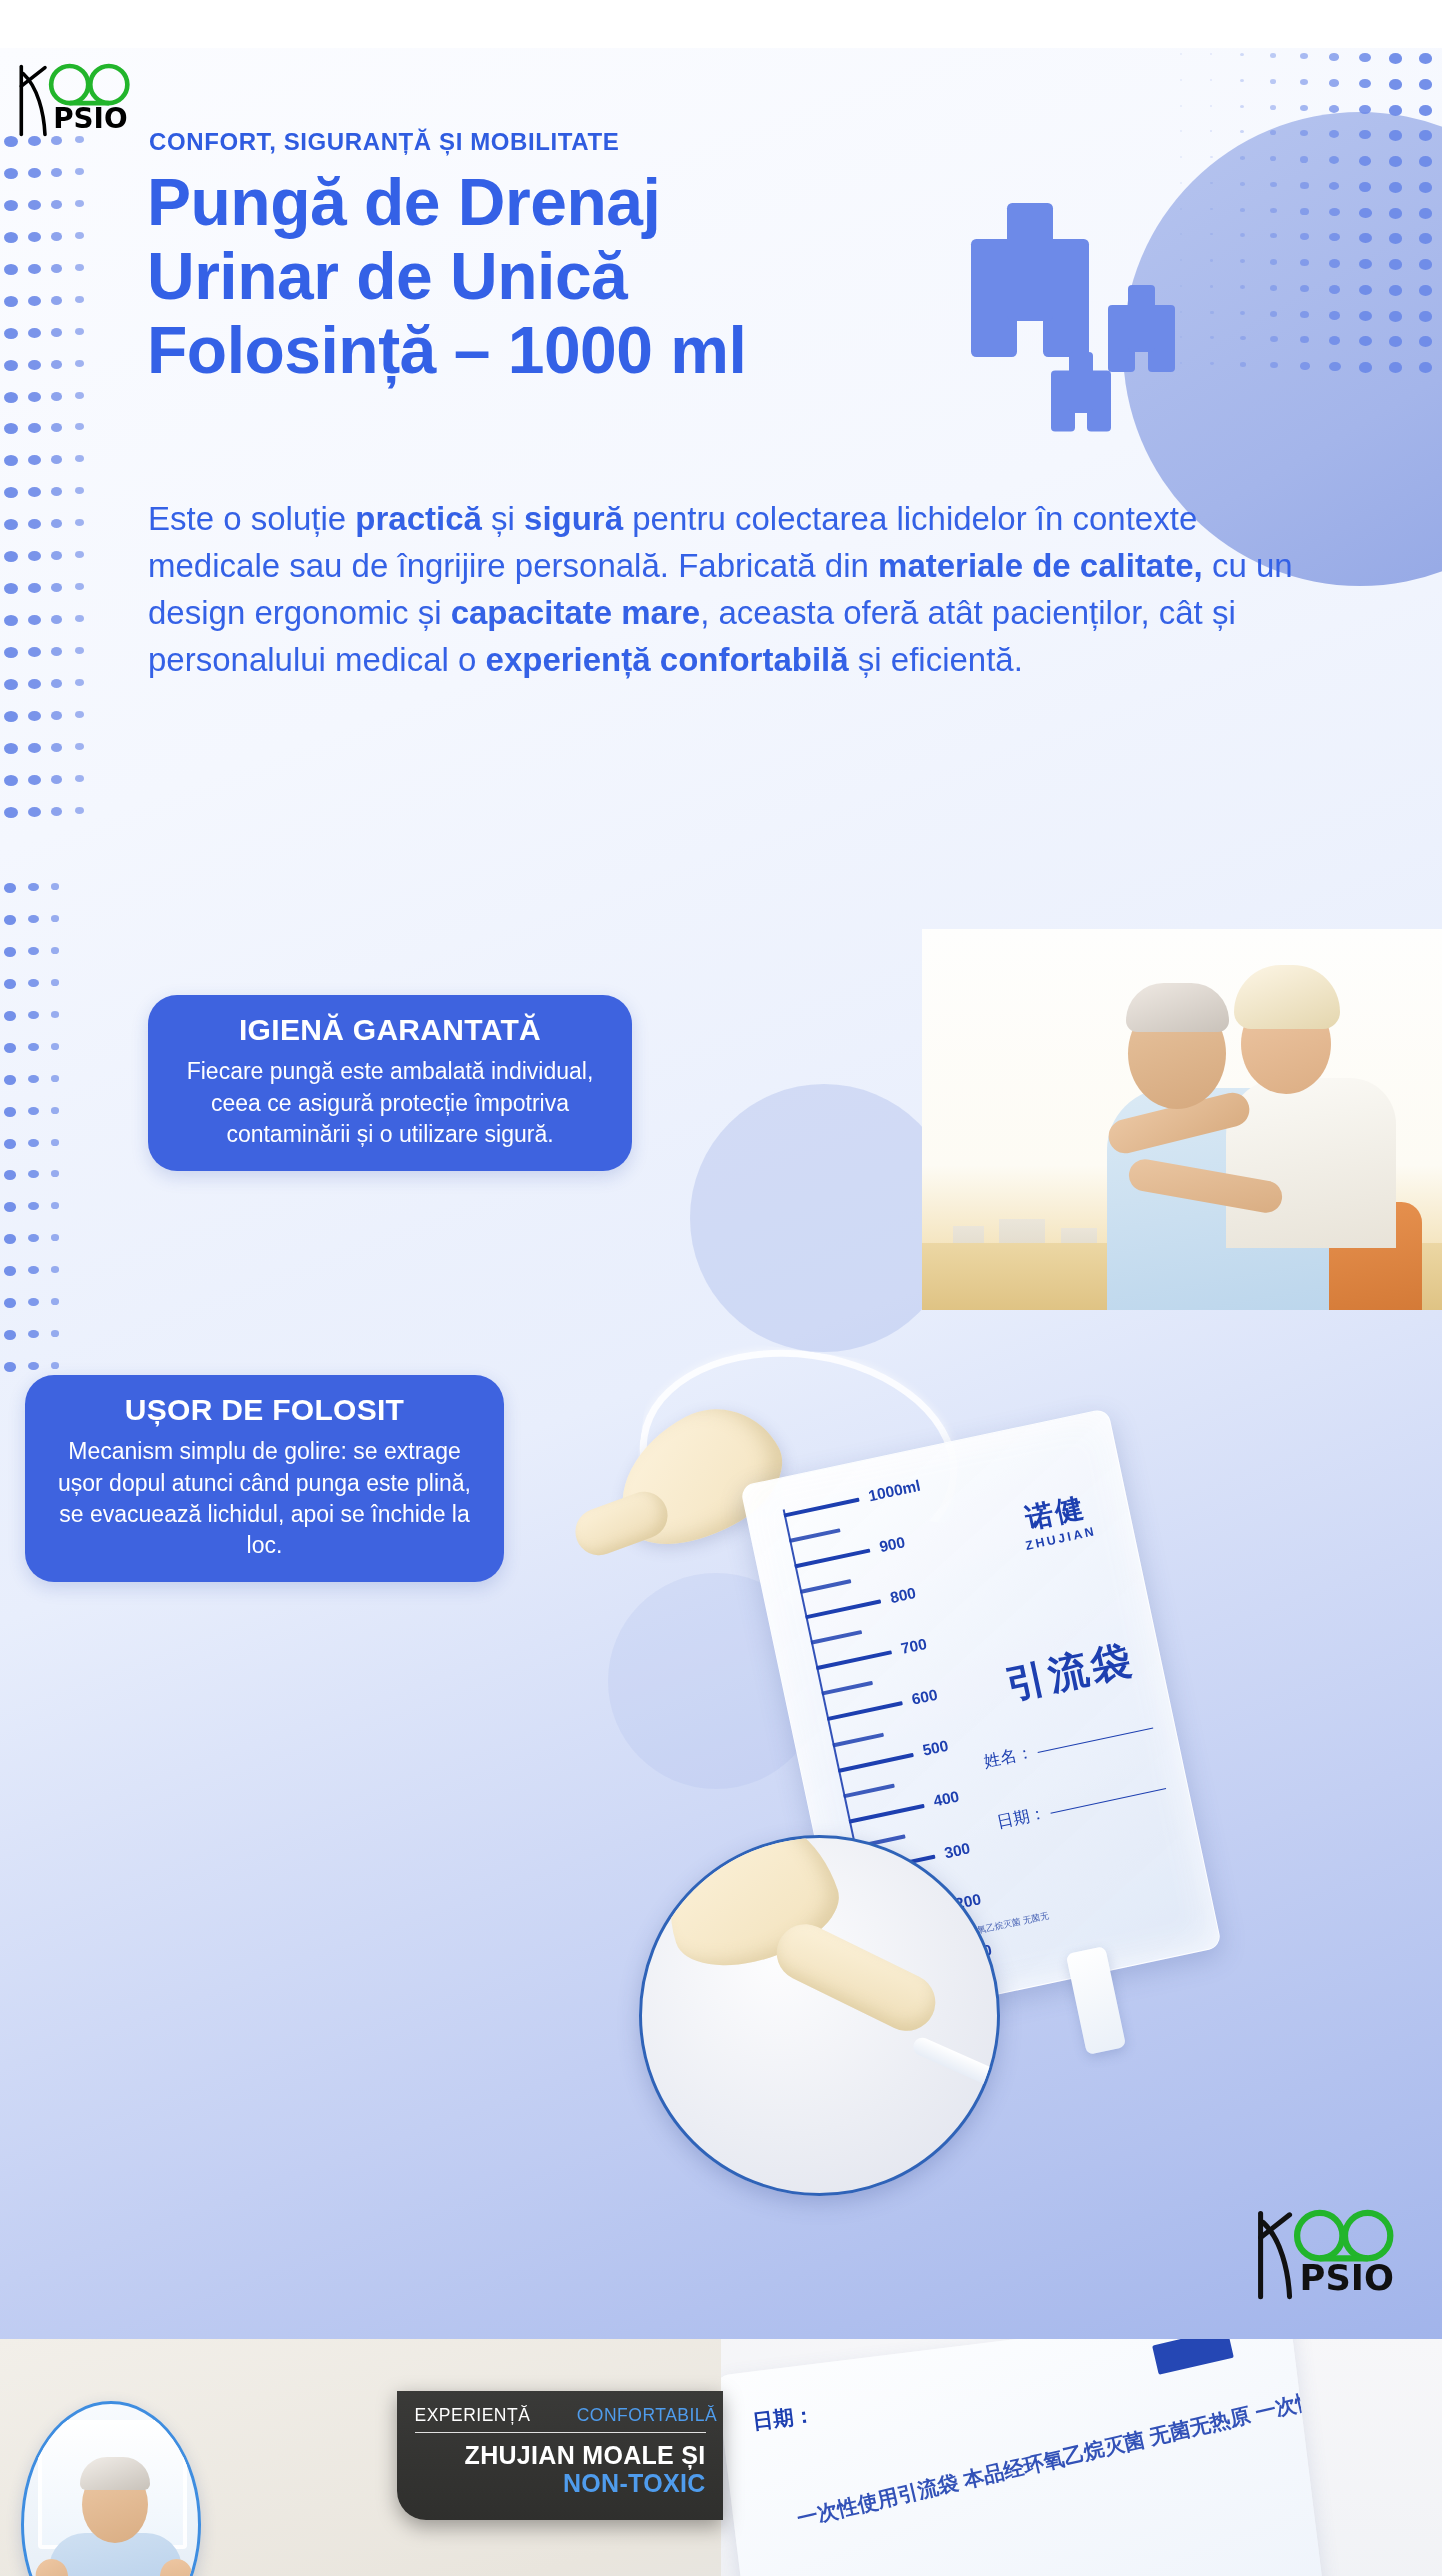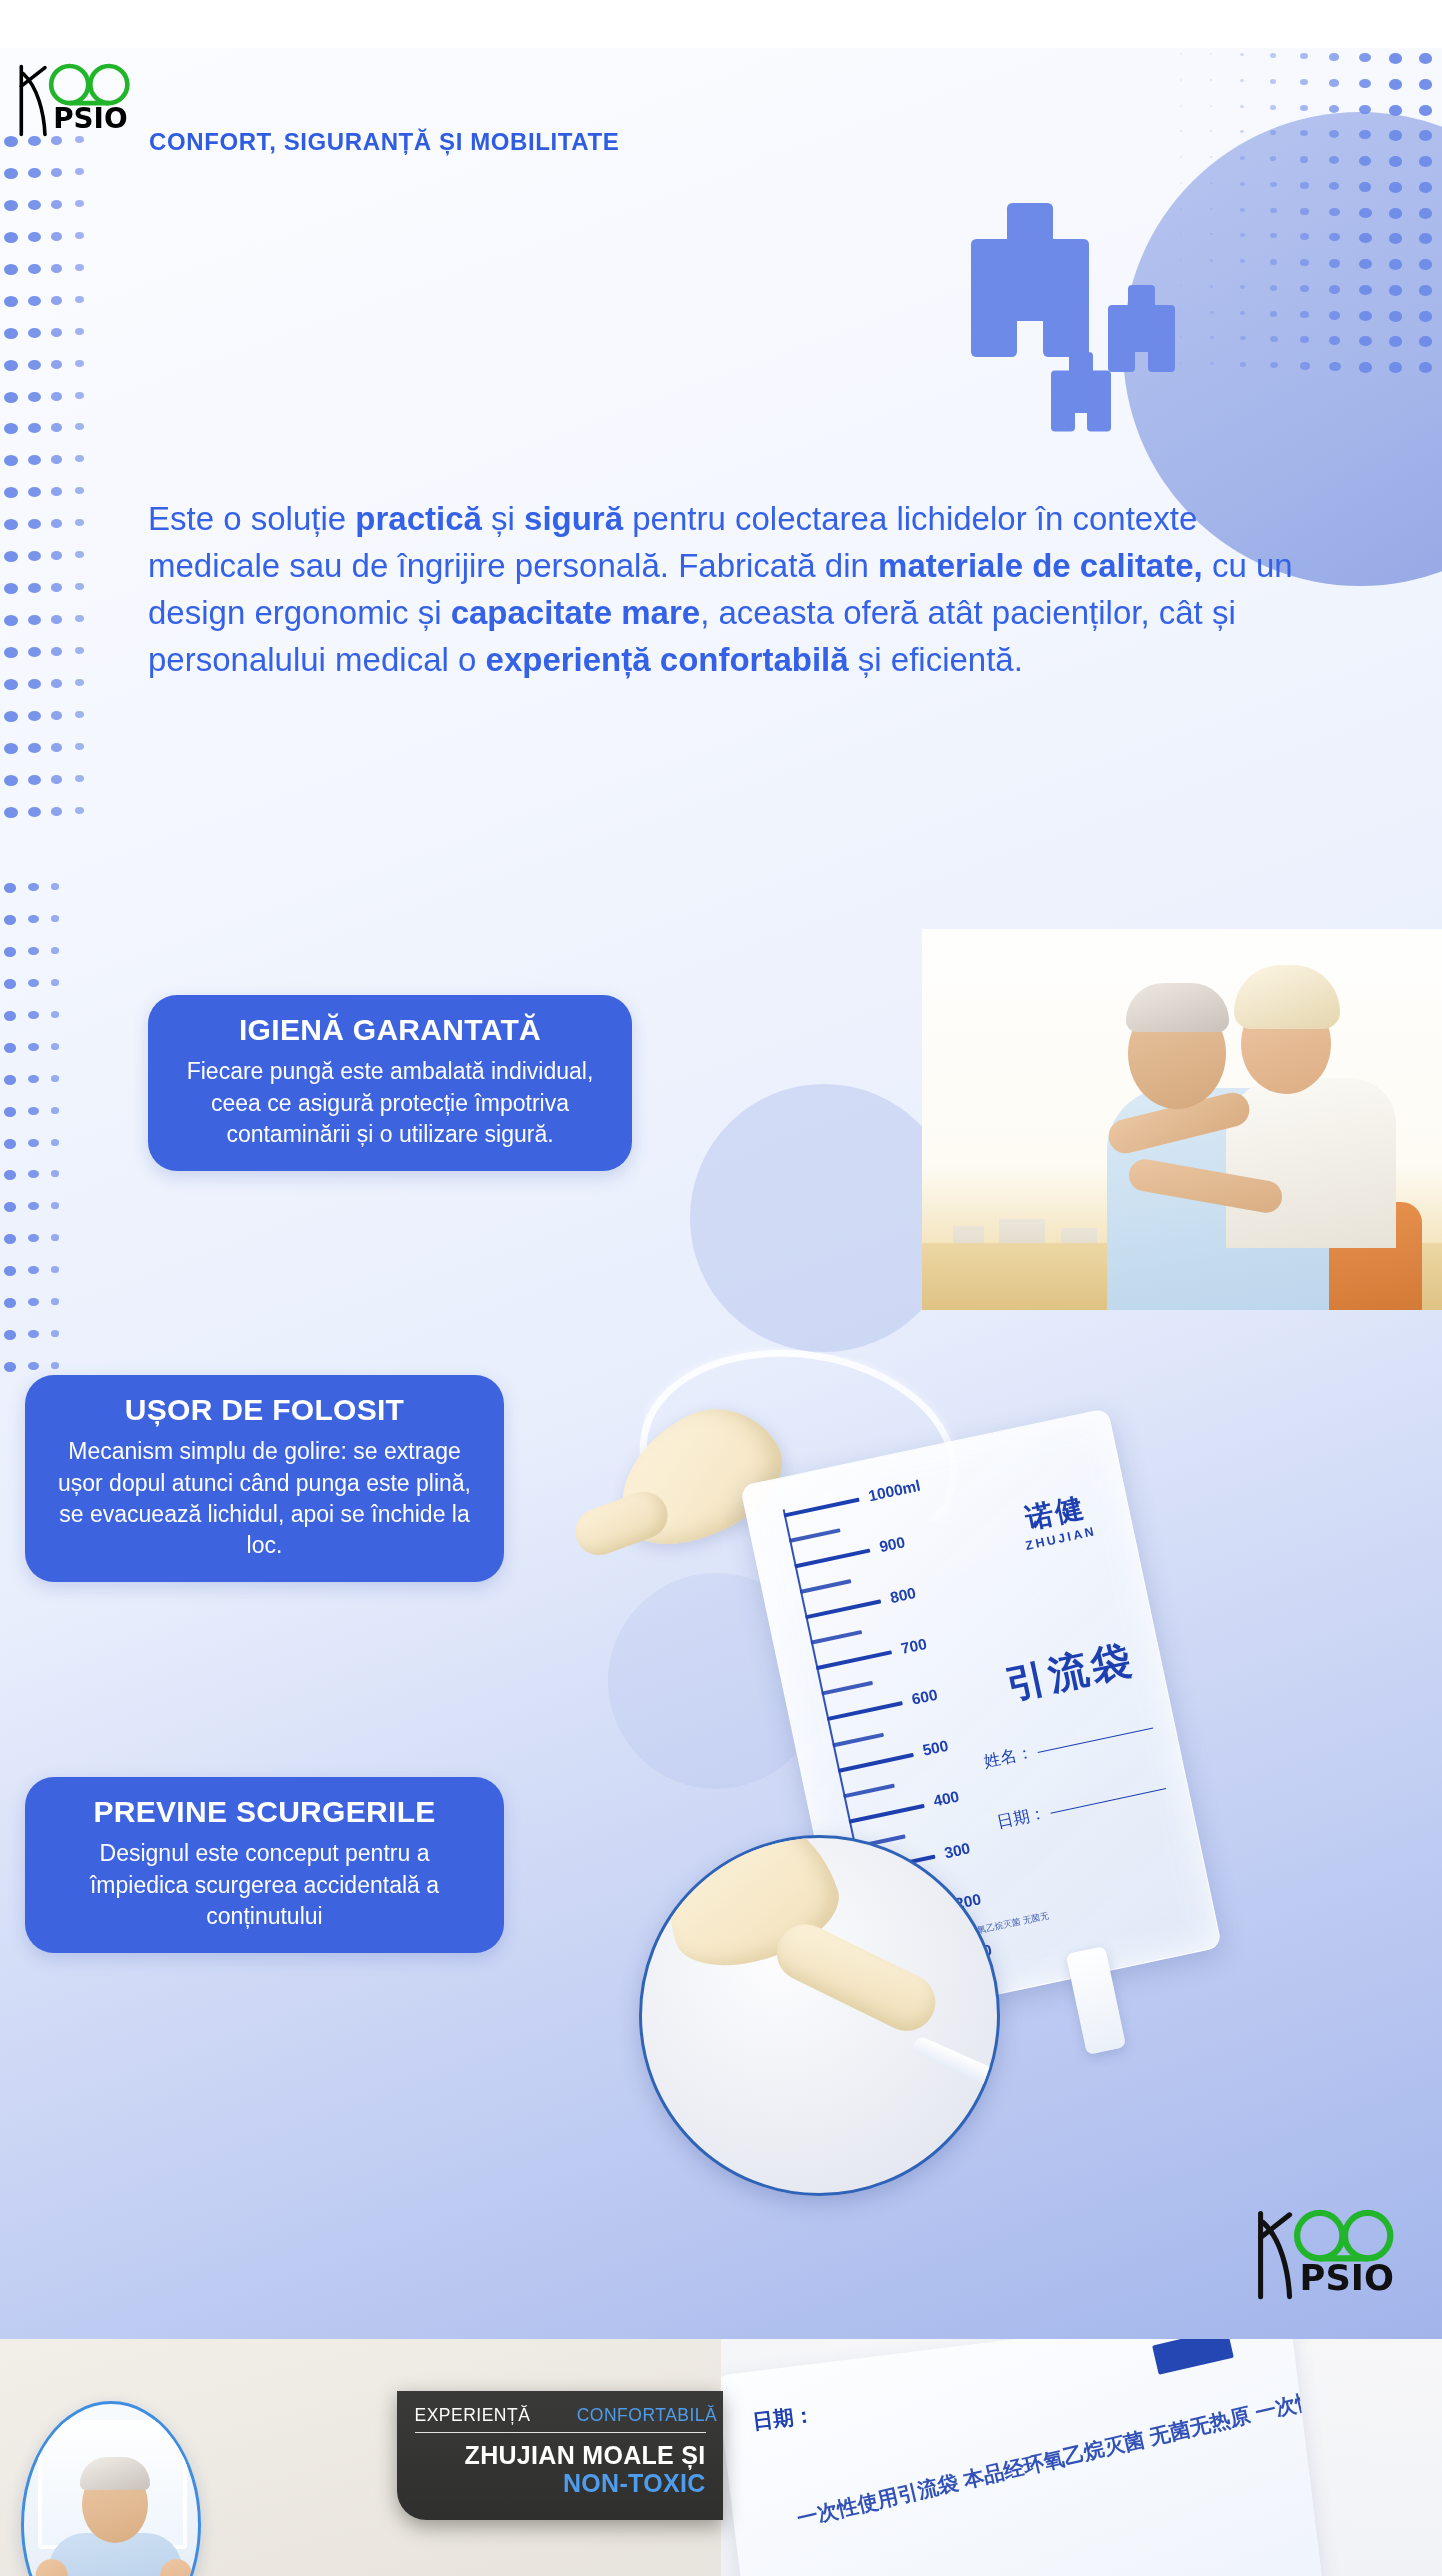--- a/index.html
+++ b/index.html
@@ -633,20 +633,25 @@
       <circle cx="190" cy="55" r="36" fill="none" stroke="#22b52b" stroke-width="9"></circle>
       <path d="M114 91 L190 91" stroke="#22b52b" stroke-width="9" fill="none"></path>
       <g fill="#000" font-family="DejaVu Sans" font-size="54" font-weight="700">
         <text x="82" y="140">PSIO</text>
       </g>
     </svg>
   </div>
 
   <div class="eyebrow">CONFORT, SIGURANȚĂ ȘI MOBILITATE</div>
 
+  <div class="headline">
+    <div>Pungă de Drenaj</div>
+    <div>Urinar de Unică</div>
+    <div>Folosință – 1000 ml</div>
+  </div>
 
   <p class="intro"><span>Este o soluție </span><b>practică</b><span> și </span><b>sigură</b><span> pentru colectarea lichidelor în contexte medicale sau de îngrijire personală. Fabricată din </span><b>materiale de calitate,</b><span> cu un design ergonomic și </span><b>capacitate mare</b><span>, aceasta oferă atât pacienților, cât și personalului medical o </span><b>experiență confortabilă</b><span> și eficientă.</span></p>
 
   <div class="photo-couple">
     <div class="sky"></div>
     <div class="city"></div>
     <div class="field"></div>
     <div class="pants"></div>
     <div class="orange"></div>
     <div class="man-body"></div>
@@ -659,24 +664,20 @@
     <div class="woman-hair"></div>
   </div>
 
   <div class="card" id="card-2">
     <div class="card-title">UȘOR DE FOLOSIT</div>
     <div class="card-body">Mecanism simplu de golire: se extrage ușor dopul atunci când punga este plină, se evacuează lichidul, apoi se închide la loc.</div>
   </div>
   <div class="card" id="card-1">
     <div class="card-title">IGIENĂ GARANTATĂ</div>
     <div class="card-body">Fiecare pungă este ambalată individual, ceea ce asigură protecție împotriva contaminării și o utilizare sigură.</div>
-  </div>
-  <div class="card" id="card-3">
-    <div class="card-title">PREVINE SCURGERILE</div>
-    <div class="card-body">Designul este conceput pentru a împiedica scurgerea accidentală a conținutului</div>
   </div>
 
   <div class="photo-bag">
     <div class="tube"></div>
     <div class="funnel"></div>
     <div class="funnel-neck"></div>
 
     <div class="bag-shape">
       <div class="scale" id="bag-scale">
         <div class="spine"></div>

